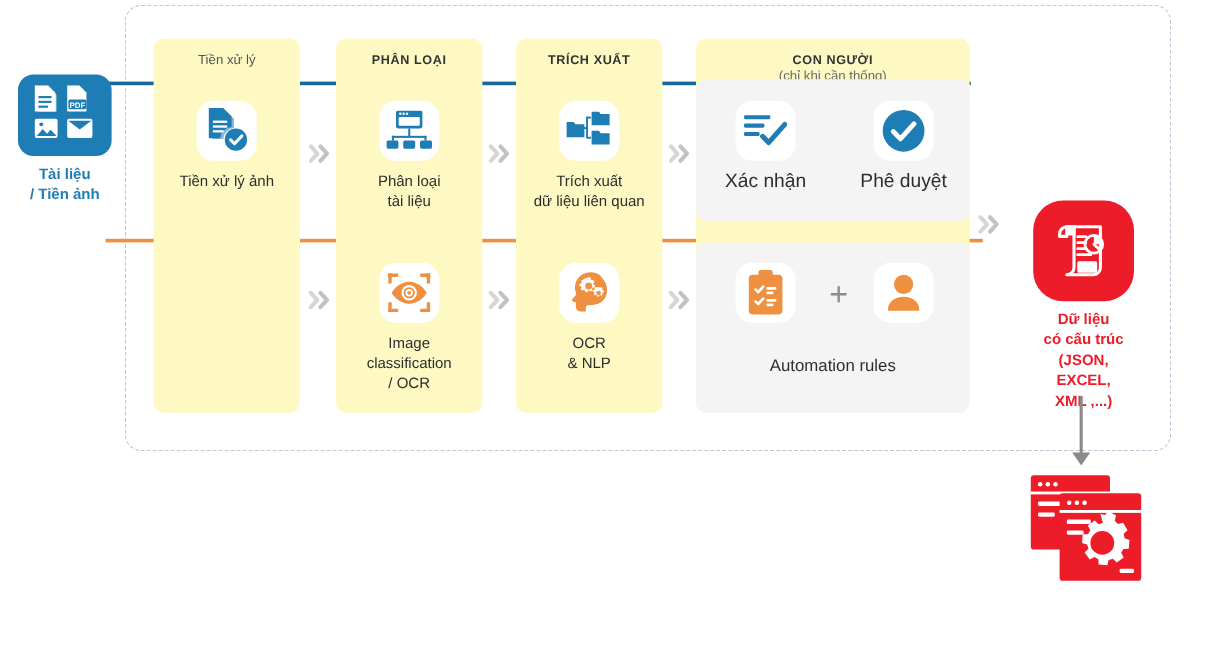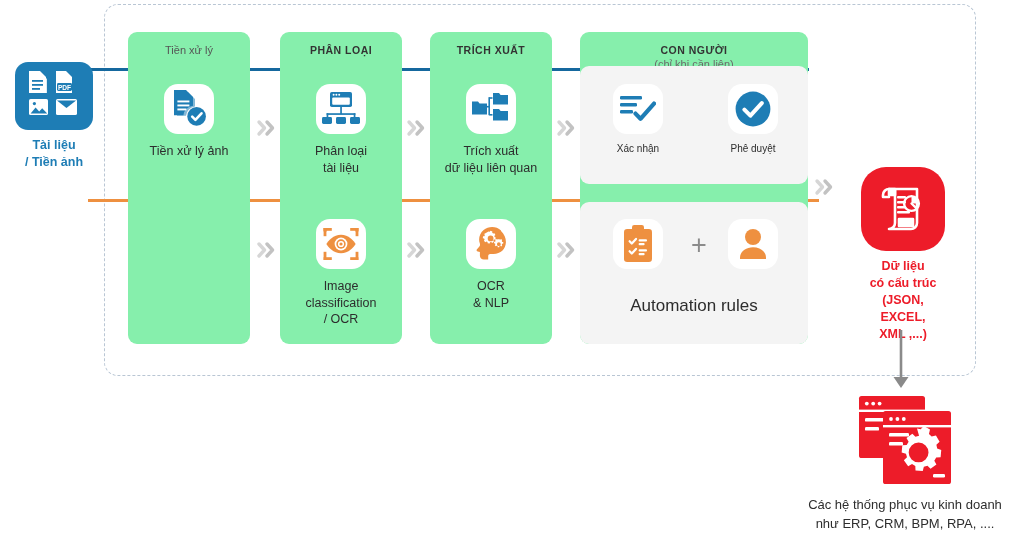--- a/index.html
+++ b/index.html
@@ -40,21 +40,21 @@
   #src-tech .cap  { color: #ee9040; }
 
   
   .rail { position: absolute; height: 3px; }
   #rail-blue   { left: 88px; top: 68px;  width: 721px; background: #15689e; }
   #rail-orange { left: 88px; top: 199px; width: 731px; background: #ee9040; }
 
   
   .col {
     position: absolute;
-    background: #86efac;
+    background: #fef9c3;
     border-radius: 9px;
   }
   .col-head {
     position: absolute;
     width: 100%; text-align: center;
     top: 12px;
     color: #333;
   }
   .col-head .t1 { font-size: 10.5px; font-weight: bold; letter-spacing: .5px; }
   .col-head .t1.soft { font-weight: normal; letter-spacing: 0; font-size: 11px; color: #555; }
@@ -86,33 +86,33 @@
   .c-cls { left: 280px; }
   .c-ext { left: 430px; }
 
   
   .hcell { position: absolute; width: 92px; text-align: center; }
   .hcell .icon-tile {
     width: 50px; height: 50px; margin: 0 auto;
     background: #ffffff; border-radius: 14px;
     display: flex; align-items: center; justify-content: center;
   }
-  .hcell .label { margin-top: 9px; font-size: 10px; color: #2d2d2d; }
+  .hcell .label { margin-top: 9px; font-size: 16px; color: #2d2d2d; }
   #h-confirm { left: 592px; top: 84px; }
   #h-approve { left: 707px; top: 84px; }
   #h-rules-a { left: 592px; top: 219px; }
   #h-rules-b { left: 707px; top: 219px; }
   #h-plus {
     position: absolute; left: 686px; top: 232px;
     width: 26px; text-align: center;
     font-size: 27px; color: #8b8b8b; font-weight: 300; line-height: 1;
   }
   #h-rules-caption {
     position: absolute; left: 580px; top: 296px; width: 228px;
-    text-align: center; font-size: 17px; color: #2d2d2d;
+    text-align: center; font-size: 14px; color: #2d2d2d;
   }
 
   
   .chev { position: absolute; width: 22px; height: 20px; }
 
   
   #out-struct { position: absolute; left: 857px; top: 126px; width: 92px; text-align: center; margin-top: 41px; }
   #out-struct .tile {
     width: 84px; height: 84px; margin: 0 auto;
     background: #ed1c29; border-radius: 25px;
@@ -175,21 +175,21 @@
     </div>
   </div>
   <div class="col" id="col-ext">
     <div class="col-head">
       <div class="t1">TRÍCH XUẤT</div>
     </div>
   </div>
   <div class="col" id="col-hum">
     <div class="col-head">
       <div class="t1">CON NGƯỜI</div>
-      <div class="t2">(chỉ khi cần liên)</div>
+      <div class="t2">(chỉ khi cần thống)</div>
     </div>
   </div>
   <div class="hum-panel" id="hum-top"></div>
   <div class="hum-panel" id="hum-bot"></div>
 
   <div class="cell r1 c-pre">
     <div class="icon-tile">
       <svg width="38" height="38" viewBox="0 0 38 38">
         <g fill="#1e7db5">
           <path d="M7 2h11l7 7v7.5a10.5 10.5 0 00-9 9.3H7z" opacity=".55"></path>
@@ -473,19 +473,15 @@
               <circle cx="46.8" cy="25" r="1.9"></circle>
             <rect x="26" y="31" width="68" height="2.4"></rect>
             <rect x="32" y="39" width="20" height="3.6" rx="1.2"></rect>
             <rect x="32" y="48" width="14" height="3.6" rx="1.2"></rect>
             <rect x="76" y="80" width="12" height="3.4" rx="1.2"></rect>
           </g>
           <path fill="#ffffff" d="M60 34.4l3.7.75 3-3.2 6.3 3.65-1.05 4.3 2.7 2.7 4.3-1.05 3.65 6.3-3.2 3 .75 3.7 4.1 1.5-.64 7.25-4.4.1-1.9 3.3 2.1 3.85-5.85 4.3-3.1-3.15-3.6 1.05-1.1 4.3-7.25-.64-.2-4.4-3.3-1.9-3.85 2.1-4.3-5.85 3.15-3.1-1.05-3.6-4.3-1.1.64-7.25 4.4-.2 1.9-3.3-2.1-3.85 5.85-4.3 3.1 3.15 3.6-1.05zm1.6 14.1a9.9 9.9 0 100 19.8 9.9 9.9 0 000-19.8z"></path>
         </g>
       </svg>
     </div>
-    <div class="cap">
-      <div>Các hệ thống phục vụ kinh doanh</div>
-      <div>như ERP, CRM, BPM, RPA, ....</div>
-    </div>
   </div>
 
 </div>
 
 </body></html>

